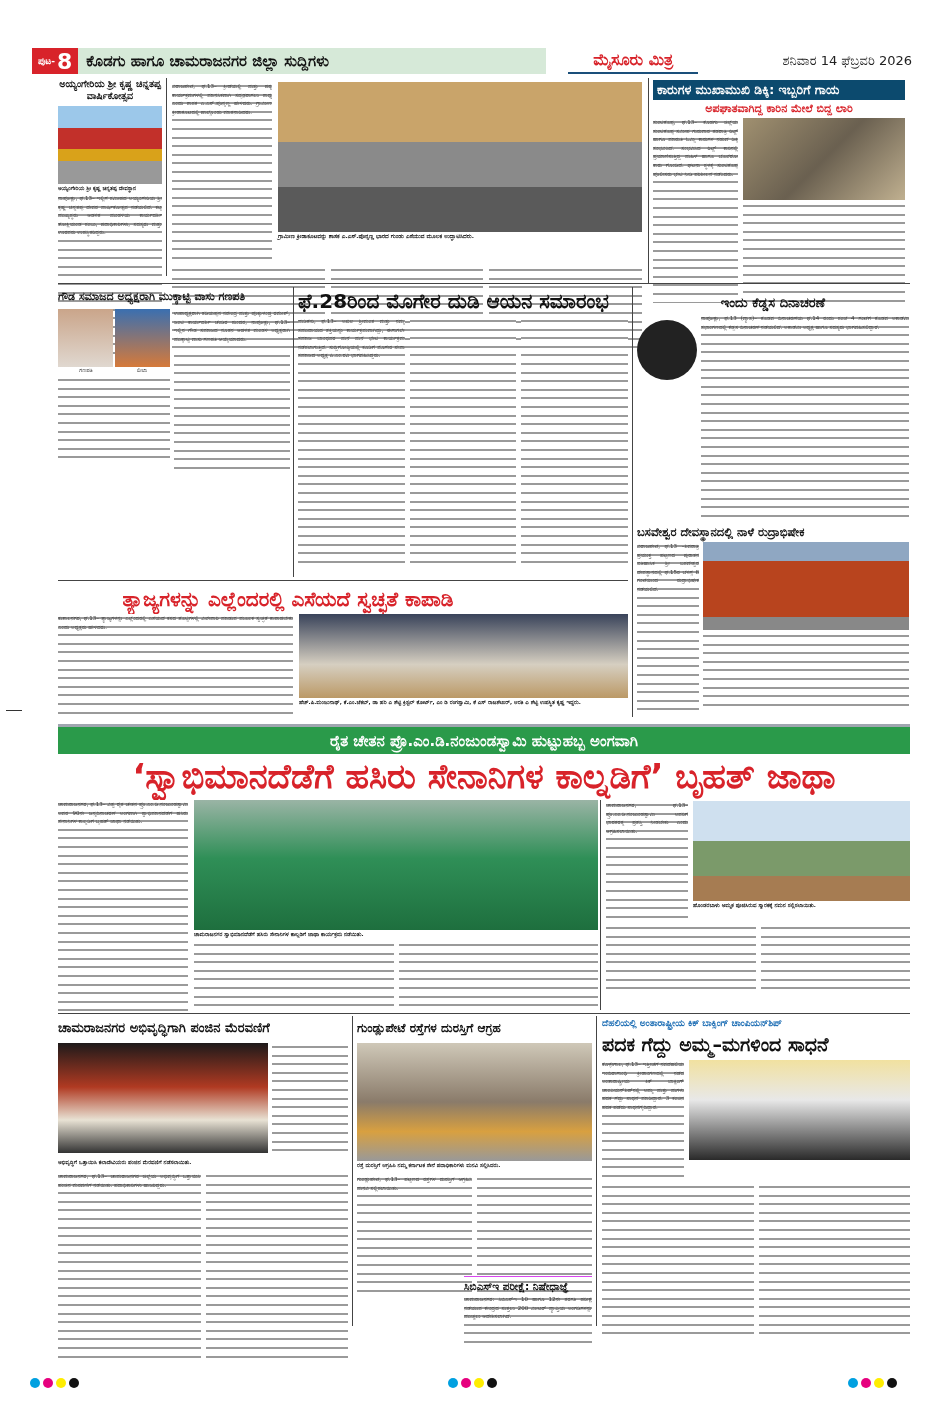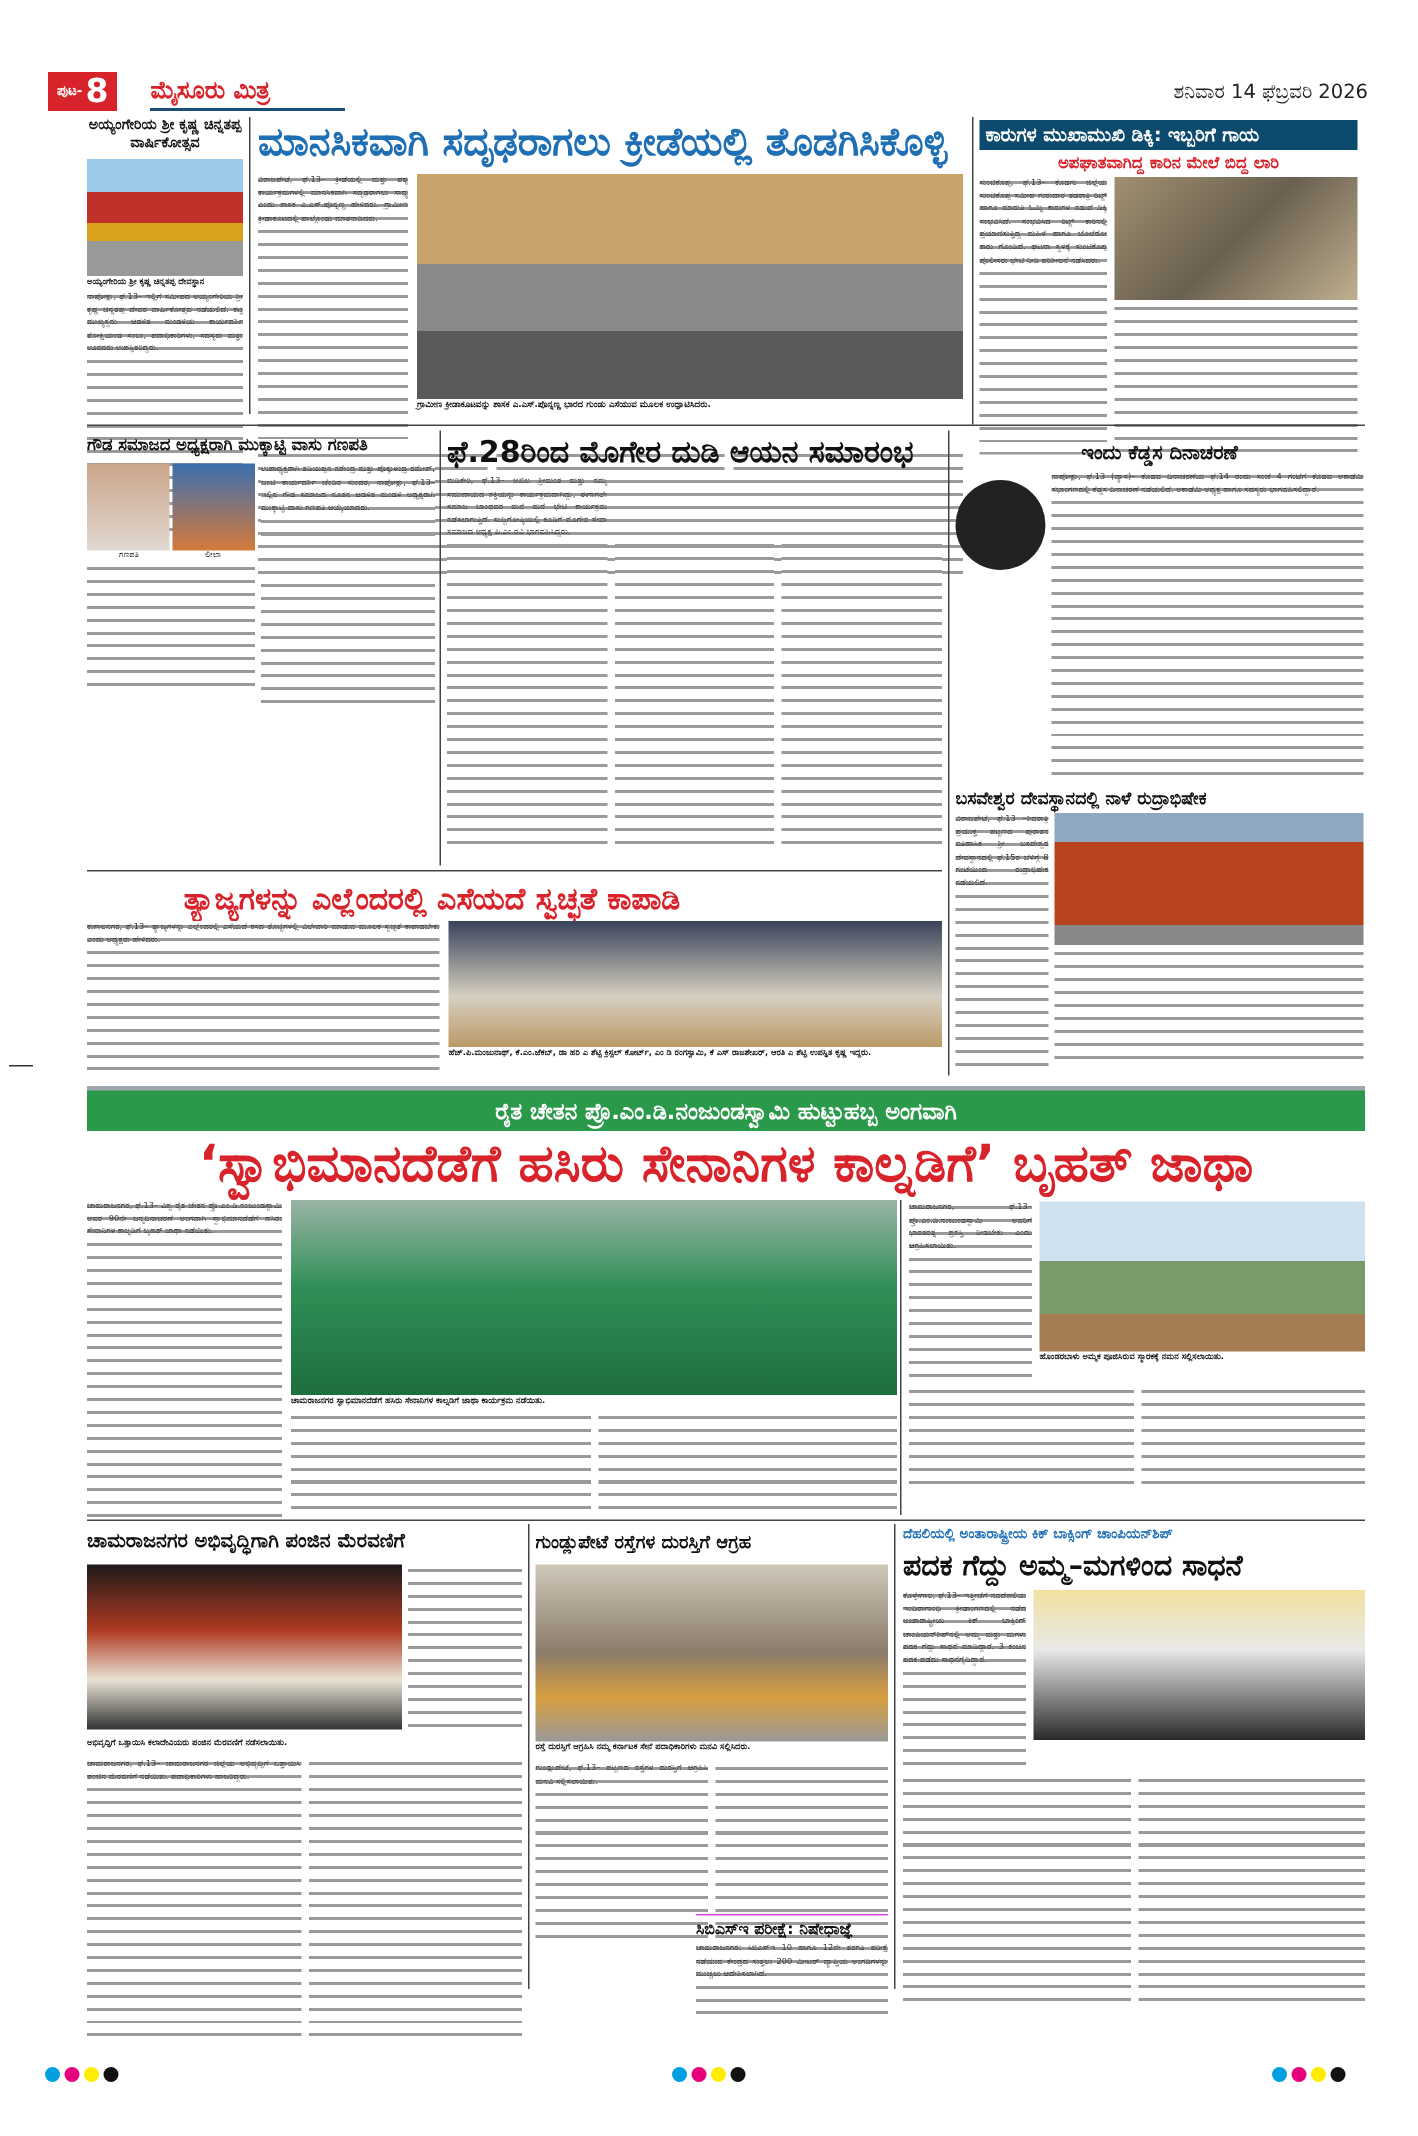--- a/index.html
+++ b/index.html
@@ -3,55 +3,55 @@
 <meta charset="utf-8">
 <style>
 *{box-sizing:border-box;margin:0;padding:0}
 body{width:945px;height:1424px;background:#fff;font-family:"DejaVu Sans",sans-serif;position:relative;overflow:hidden;color:#111}
 .abs{position:absolute}
 .pagebar{left:32px;top:48px;width:880px;height:26px;display:flex;align-items:center}
 .pgno{background:#d8232a;color:#fff;height:26px;display:flex;align-items:center;padding:0 6px;font-weight:bold}
 .pgno .sm{font-size:9px;margin-right:2px}
 .pgno .big{font-size:22px}
 .section{background:#d6e9d8;height:26px;flex:0 0 468px;display:flex;align-items:center;padding-left:8px;font-size:15px;font-weight:bold;color:#111}
-.mast{width:130px;color:#d8232a;font-weight:bold;font-size:16px;border-bottom:2px solid #1a4f7a;height:26px;line-height:24px;margin-left:22px}
+.mast{width:130px;text-align:center;color:#d8232a;font-weight:bold;font-size:16px;border-bottom:2px solid #1a4f7a;height:26px;line-height:24px;margin-left:22px}
 .date{margin-left:auto;font-size:13px;color:#222}
 .txt{font-size:5.5px;line-height:8.6px;color:#333;text-align:justify;overflow:hidden}
 .line{background:repeating-linear-gradient(#fff 0 3px,#9a9a9a 3px 5px,#fff 5px 8.6px)}
 .vr{border-left:1px solid #444}
 .hr{border-top:1px solid #444}
 .photo{background:linear-gradient(135deg,#6b7b5a,#a9a07c 40%,#445 80%);}
 .cap{font-size:5.5px;color:#111;font-weight:bold;line-height:8px}
 .hblue{color:#1f6fb5;font-weight:bold}
 .hred{color:#d8232a;font-weight:bold}
 .hblk{color:#111;font-weight:bold}
 .dot{width:10px;height:10px;border-radius:50%;display:inline-block;margin-right:3px}
 </style>
 </head>
 <body>
 
 <div class="abs pagebar">
   <div class="pgno">
     <span class="sm">ಪುಟ-</span>
     <span class="big">8</span>
   </div>
+  <div class="section">ಕೊಡಗು ಹಾಗೂ ಚಾಮರಾಜನಗರ ಜಿಲ್ಲಾ ಸುದ್ದಿಗಳು</div>
   <div class="mast">ಮೈಸೂರು ಮಿತ್ರ</div>
   <div class="date">ಶನಿವಾರ 14 ಫೆಬ್ರವರಿ 2026</div>
 </div>
 
 <div class="abs" style="left:58px;top:78px;width:104px">
   <div class="hblk" style="font-size:9.5px;line-height:12px;text-align:center">ಅಯ್ಯಂಗೇರಿಯ ಶ್ರೀ ಕೃಷ್ಣ ಚಿನ್ನತಪ್ಪ ವಾರ್ಷಿಕೋತ್ಸವ</div>
   <div class="photo" style="height:78px;margin-top:4px;background:linear-gradient(180deg,#9cc8ea 0 28%,#c2302a 28% 55%,#d9a21a 55% 70%,#999 70%)"></div>
   <div class="cap">ಅಯ್ಯಂಗೇರಿಯ ಶ್ರೀ ಕೃಷ್ಣ ಚಿನ್ನತಪ್ಪ ದೇವಸ್ಥಾನ</div>
   <div class="txt line" style="height:160px;margin-top:2px">ನಾಪೋಕ್ಲು, ಫೆ.13– ಇಲ್ಲಿಗೆ ಸಮೀಪದ ಅಯ್ಯಂಗೇರಿಯ ಶ್ರೀ ಕೃಷ್ಣ ಚಿನ್ನತಪ್ಪ ದೇವರ ವಾರ್ಷಿಕೋತ್ಸವ ನಡೆಯಲಿದೆ. ಕಟ್ಟ ಮುಖ್ಯಸ್ಥರು ಆಡಳಿತ ಮಂಡಳಿಯ ಕಾರ್ಯದರ್ಶಿ ತೋಕ್ಷಿಯಂಡ ಸಂಬು, ಪದಾಧಿಕಾರಿಗಳು, ಸದಸ್ಯರು ಮತ್ತು ಊರವರು ಉಪಸ್ಥಿತರಿದ್ದರು.</div>
 </div>
 <div class="abs vr" style="left:166px;top:78px;height:198px"></div>
 
 <div class="abs" style="left:172px;top:78px;width:470px">
-  <div class="hblue" style="font-size:26px;line-height:34px;white-space:nowrap">ಮಾನಸಿಕವಾಗಿ ಸದೃಢರಾಗಲು ಕ್ರೀಡೆಯಲ್ಲಿ ತೊಡಗಿಸಿಕೊಳ್ಳಿ</div>
   <div style="display:flex;gap:6px;margin-top:4px">
     <div class="txt line" style="width:100px;height:180px">ವಿರಾಜಪೇಟೆ, ಫೆ.13– ಕ್ರೀಡೆಯಲ್ಲಿ ಮತ್ತು ಪಠ್ಯ ಕಾರ್ಯಕ್ರಮಗಳಲ್ಲಿ ಮಾನಸಿಕವಾಗಿ ಸದೃಢರಾಗಲು ಸಾಧ್ಯ ಎಂದು ಶಾಸಕ ಎ.ಎಸ್.ಪೊನ್ನಣ್ಣ ಹೇಳಿದರು. ಗ್ರಾಮೀಣ ಕ್ರೀಡಾಕೂಟದಲ್ಲಿ ಪಾಲ್ಗೊಂಡು ಮಾತನಾಡಿದರು.</div>
     <div style="flex:1">
       <div class="photo" style="height:150px;background:linear-gradient(180deg,#c9a46a 0 40%,#8a8a8a 40% 70%,#5a5a5a 70%)"></div>
       <div class="cap" style="font-size:5.8px">ಗ್ರಾಮೀಣ ಕ್ರೀಡಾಕೂಟವನ್ನು ಶಾಸಕ ಎ.ಎಸ್.ಪೊನ್ನಣ್ಣ ಭಾರದ ಗುಂಡು ಎಸೆಯುವ ಮೂಲಕ ಉದ್ಘಾಟಿಸಿದರು.</div>
     </div>
   </div>
   <div style="display:flex;gap:6px;margin-top:4px">
     <div class="txt line" style="flex:1;height:88px"></div>
     <div class="txt line" style="flex:1;height:88px"></div>

